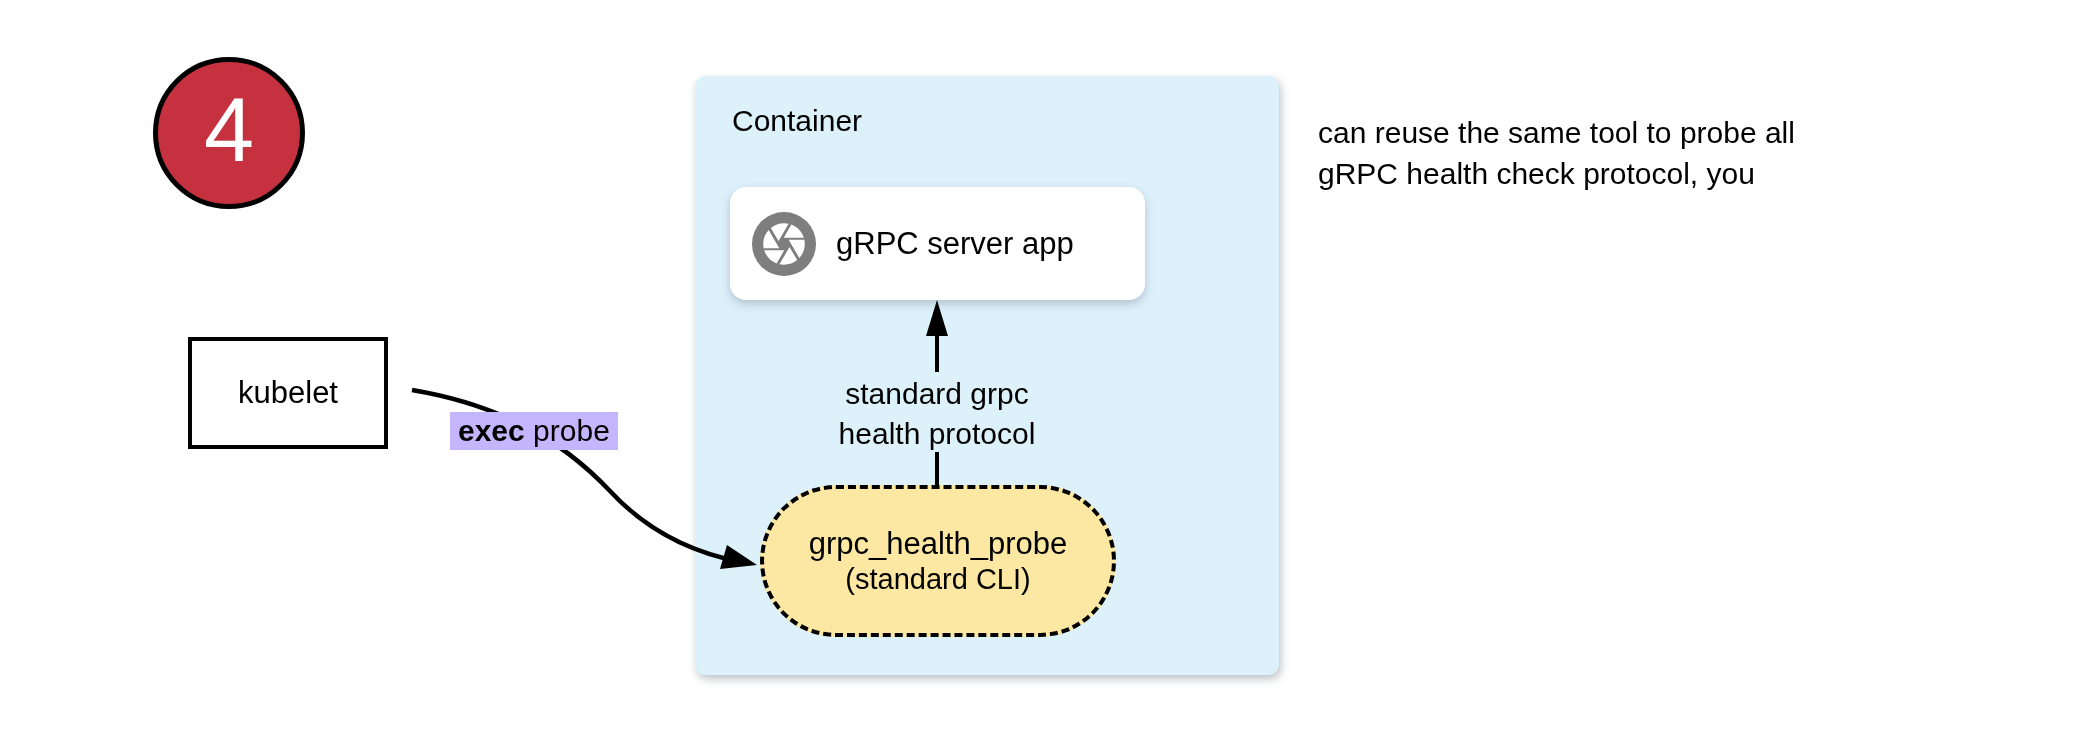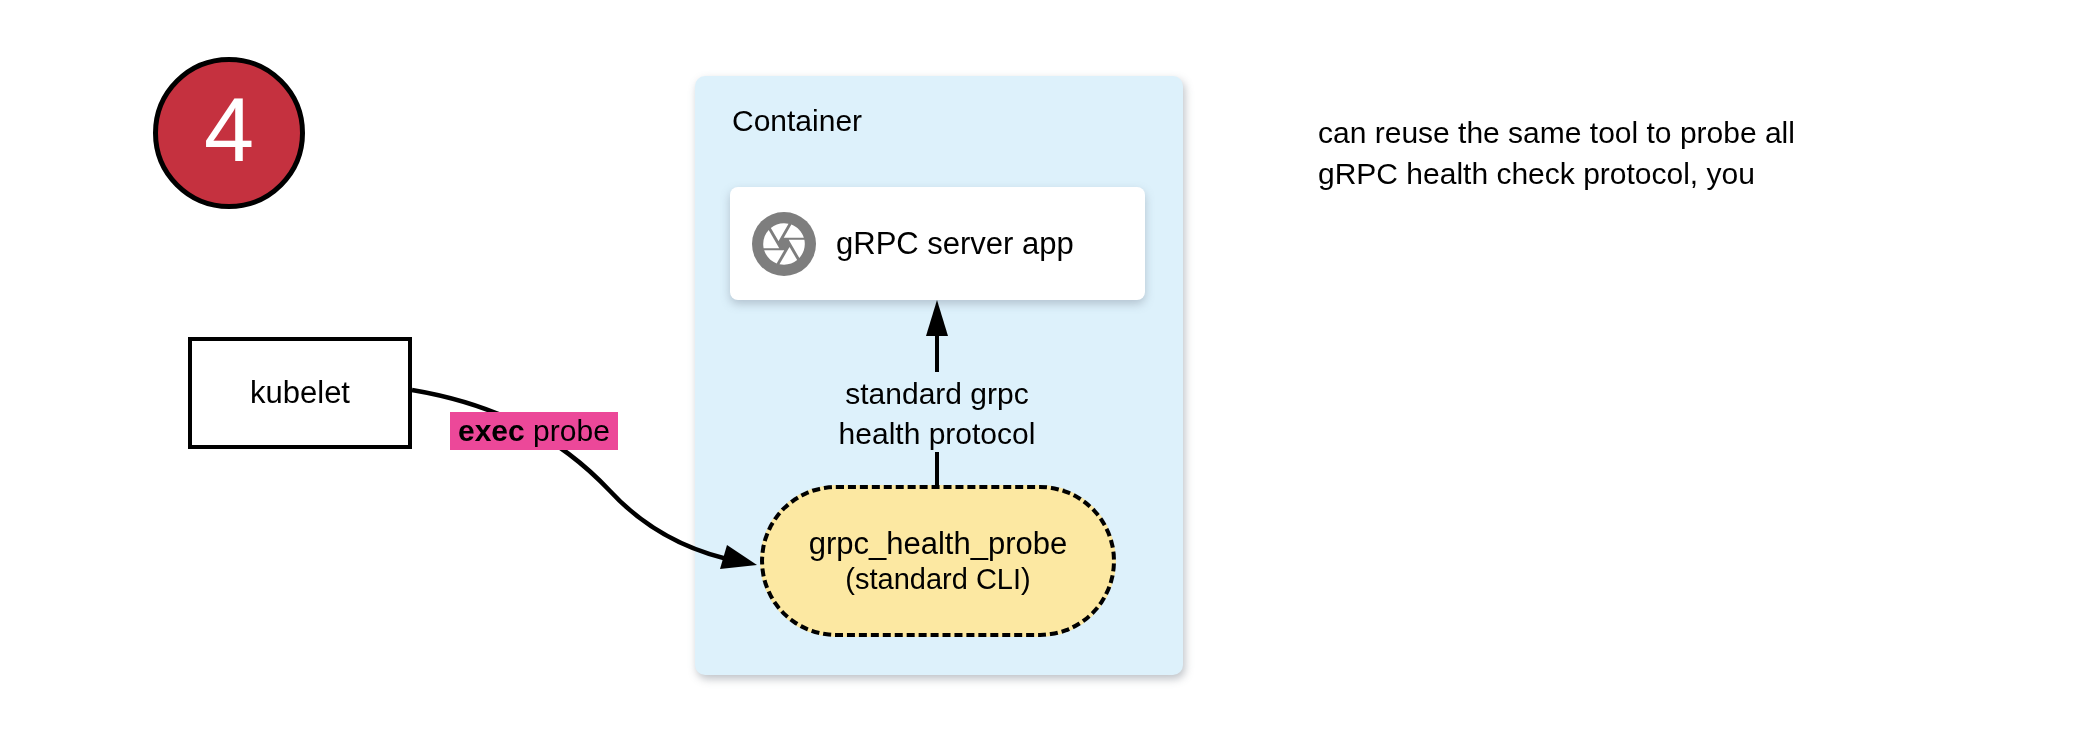--- a/index.html
+++ b/index.html
@@ -6,45 +6,45 @@
   .canvas{position:relative;width:2100px;height:750px;background:#ffffff;overflow:hidden;
           font-family:"Liberation Sans",sans-serif;color:#000;}
 
   
   .badge{position:absolute;left:153px;top:57px;width:152px;height:152px;border-radius:50%;
          background:#C5313F;border:5px solid #000;box-sizing:border-box;
          display:flex;align-items:center;justify-content:center;}
   .badge span{color:#fff;font-size:90px;line-height:1;transform:translateY(-3px);}
 
   
-  .kubelet{position:absolute;left:188px;top:337px;width:224px;height:112px;background:#fff;
+  .kubelet{position:absolute;left:188px;top:337px;width:200px;height:112px;background:#fff;
            border:4px solid #000;box-sizing:border-box;display:flex;align-items:center;justify-content:center;
            font-size:31px;}
 
   
-  .container-box{position:absolute;left:695px;top:76px;width:488px;height:599px;background:#DDF1FB;
+  .container-box{position:absolute;left:695px;top:76px;width:584px;height:599px;background:#DDF1FB;
                  border-radius:10px;box-shadow:2px 4px 8px rgba(110,120,130,0.45);}
   .container-label{position:absolute;left:37px;top:28px;font-size:30px;}
 
   
-  .server-box{position:absolute;left:35px;top:111px;width:415px;height:113px;background:#fff;border-radius:8px;
+  .server-box{position:absolute;left:35px;top:111px;width:415px;height:113px;background:#fff;border-radius:16px;
               box-shadow:0 4px 10px rgba(100,110,125,0.35);display:flex;align-items:center;
               padding-left:22px;box-sizing:border-box;gap:20px;font-size:31px;}
 
   
   .probe-pill{position:absolute;left:65px;top:409px;width:356px;height:152px;background:#FCE8A2;
               border:4px dashed #000;border-radius:80px;box-sizing:border-box;
               display:flex;flex-direction:column;align-items:center;justify-content:center;line-height:1.2;}
   .probe-title{font-size:31px;font-weight:normal;}
   .probe-sub{font-size:29px;}
 
   
   .protocol-label{position:absolute;left:787px;top:374px;width:300px;text-align:center;
                   font-size:30px;line-height:40px;z-index:3;}
-  .exec-label{position:absolute;left:450px;top:412px;font-size:30px;background:#ec4899;
+  .exec-label{position:absolute;left:450px;top:412px;font-size:30px;background:#c4b5fd;
               padding:2px 8px;z-index:3;white-space:pre;}
   .exec-label b{font-weight:bold;}
 
   
   .caption{position:absolute;left:1318px;top:112px;font-size:30px;line-height:41px;}
 
   svg.arrows{position:absolute;left:0;top:0;z-index:2;pointer-events:none;}
 </style>
 </head>
 <body>

